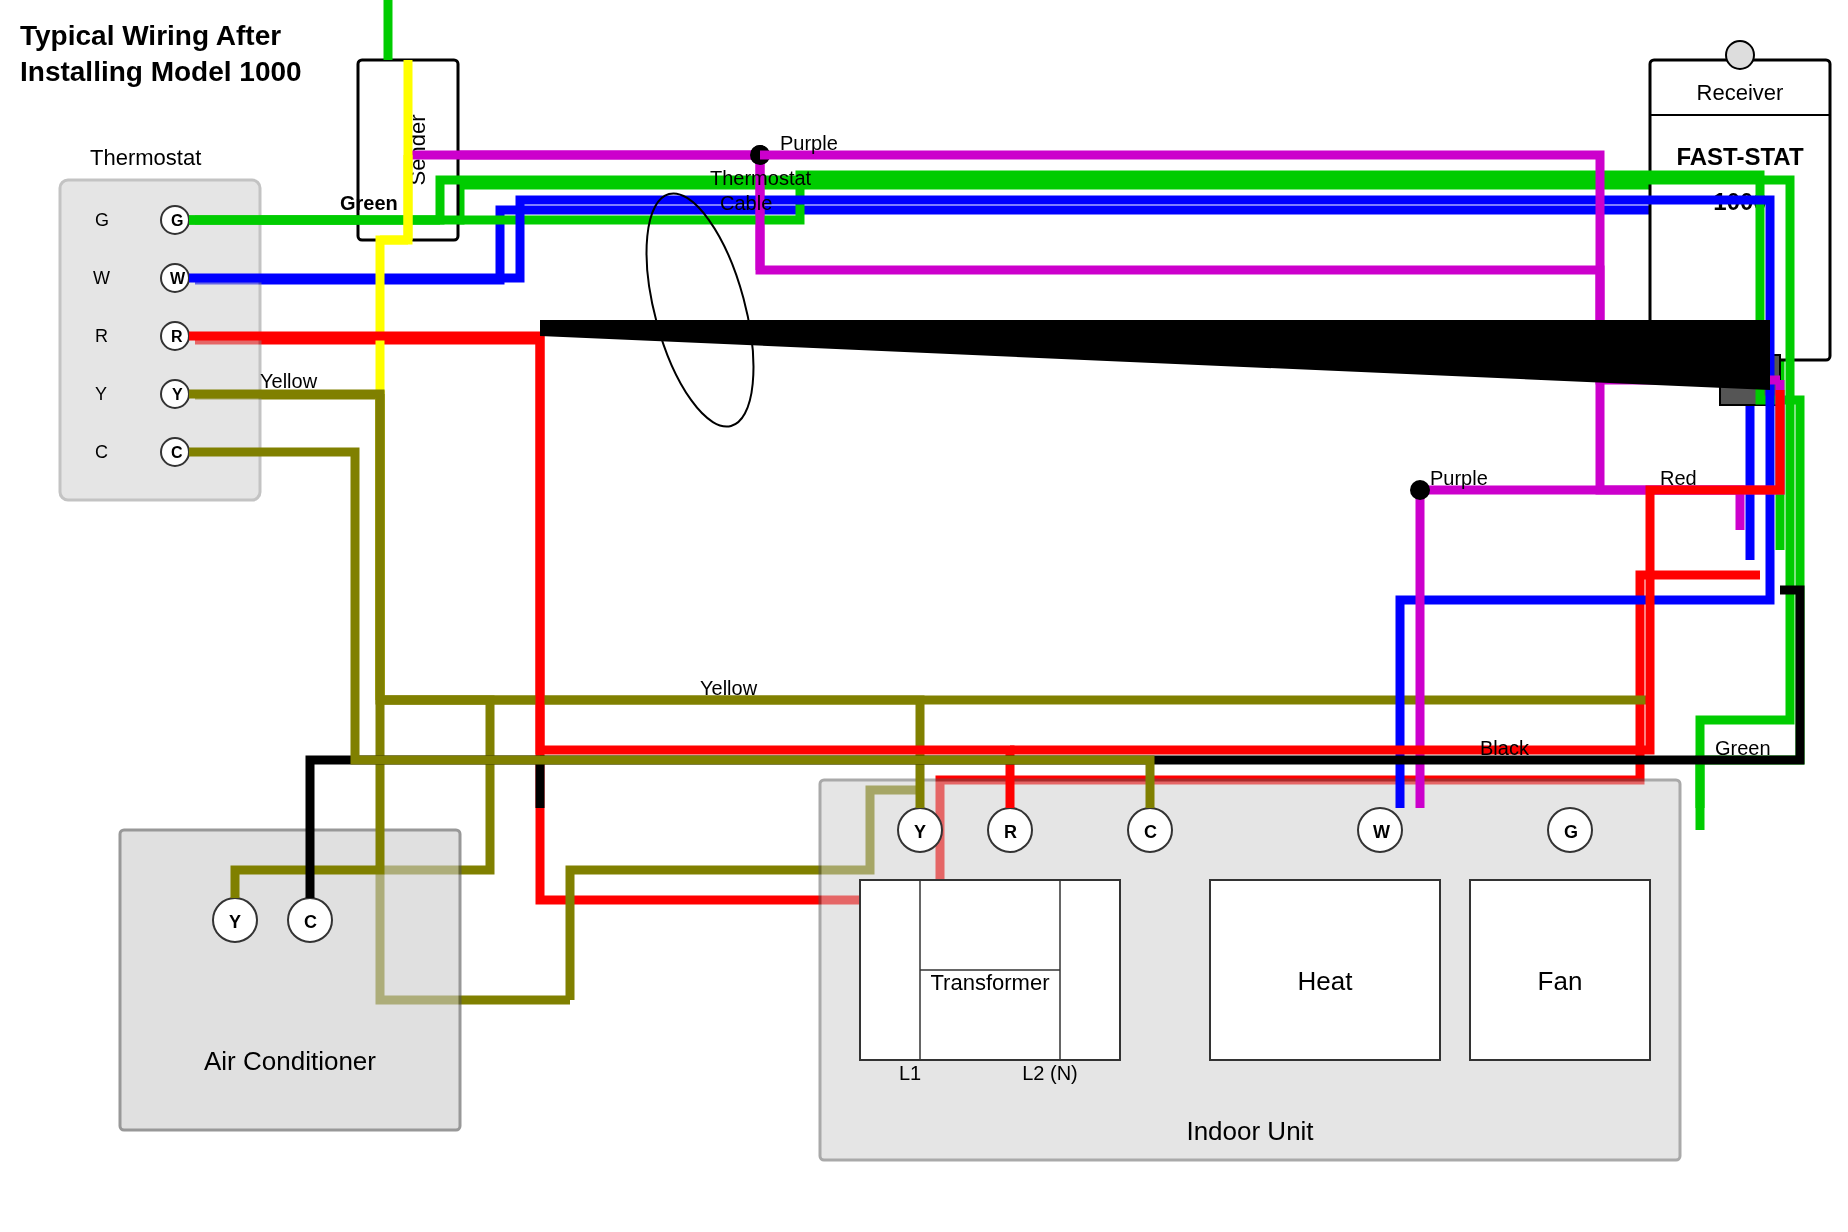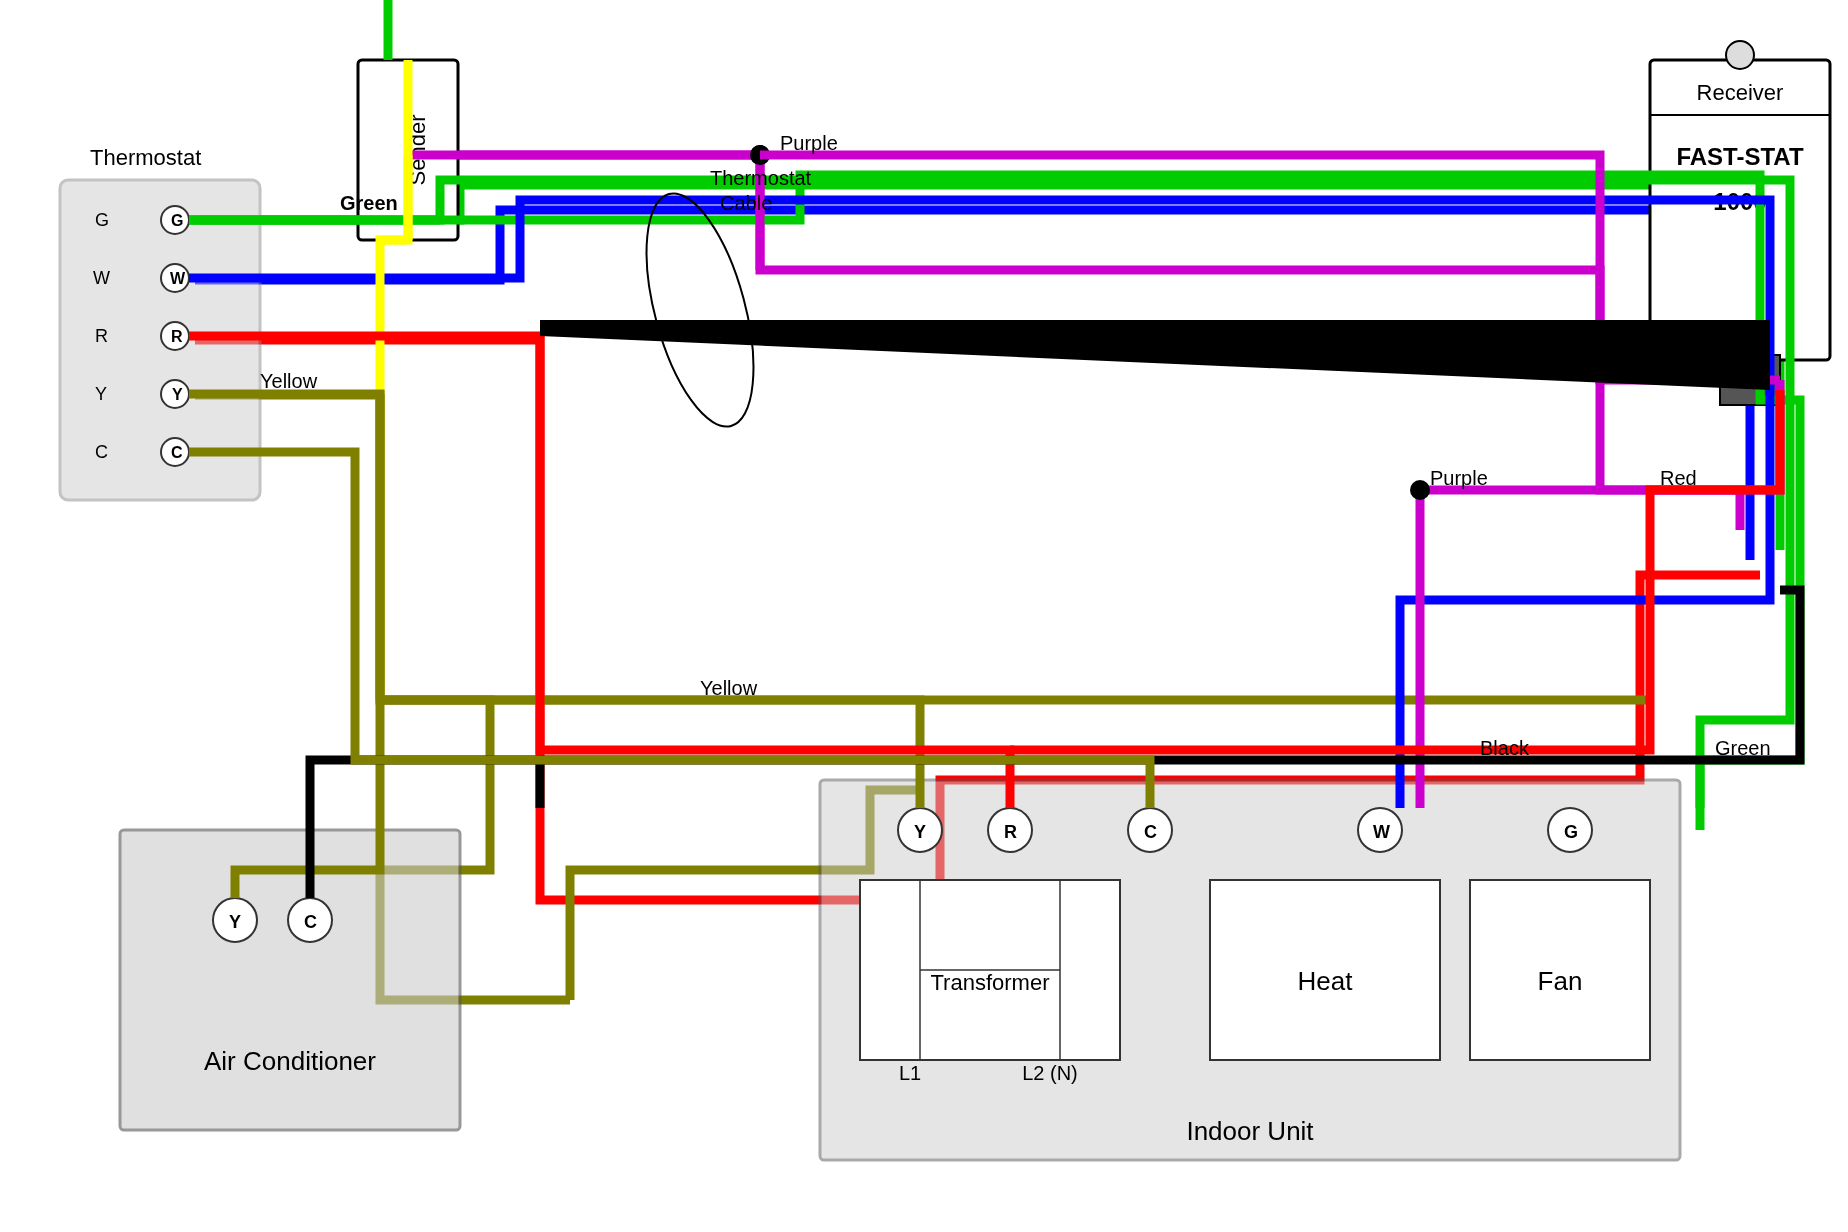--- a/index.html
+++ b/index.html
@@ -30,20 +30,21 @@
       font-size: 28px;
       font-weight: bold;
       line-height: 1.3;
       max-width: 300px;
     }
   </style>
 </head>
 <body>
 
 <div class="diagram-container">
+  <div class="title">Typical Wiring After<br>Installing Model 1000</div>
 
   <svg class="wiring-diagram" viewBox="0 0 1848 1232" xmlns="http://www.w3.org/2000/svg">
 
     <polyline points="195,220 460,220 460,185 1780,185 1780,550" stroke="#00cc00" stroke-width="9" fill="none"></polyline>
 
     <polyline points="195,280 500,280 500,210 1750,210 1750,560" stroke="#0000ff" stroke-width="9" fill="none"></polyline>
 
     <polyline points="420,155 760,155 760,270 1090,270 1090,270 1600,270 1600,490 1740,490 1740,530" stroke="#cc00cc" stroke-width="9" fill="none"></polyline>
 
     <circle cx="760" cy="155" r="10" fill="#000000"></circle>

